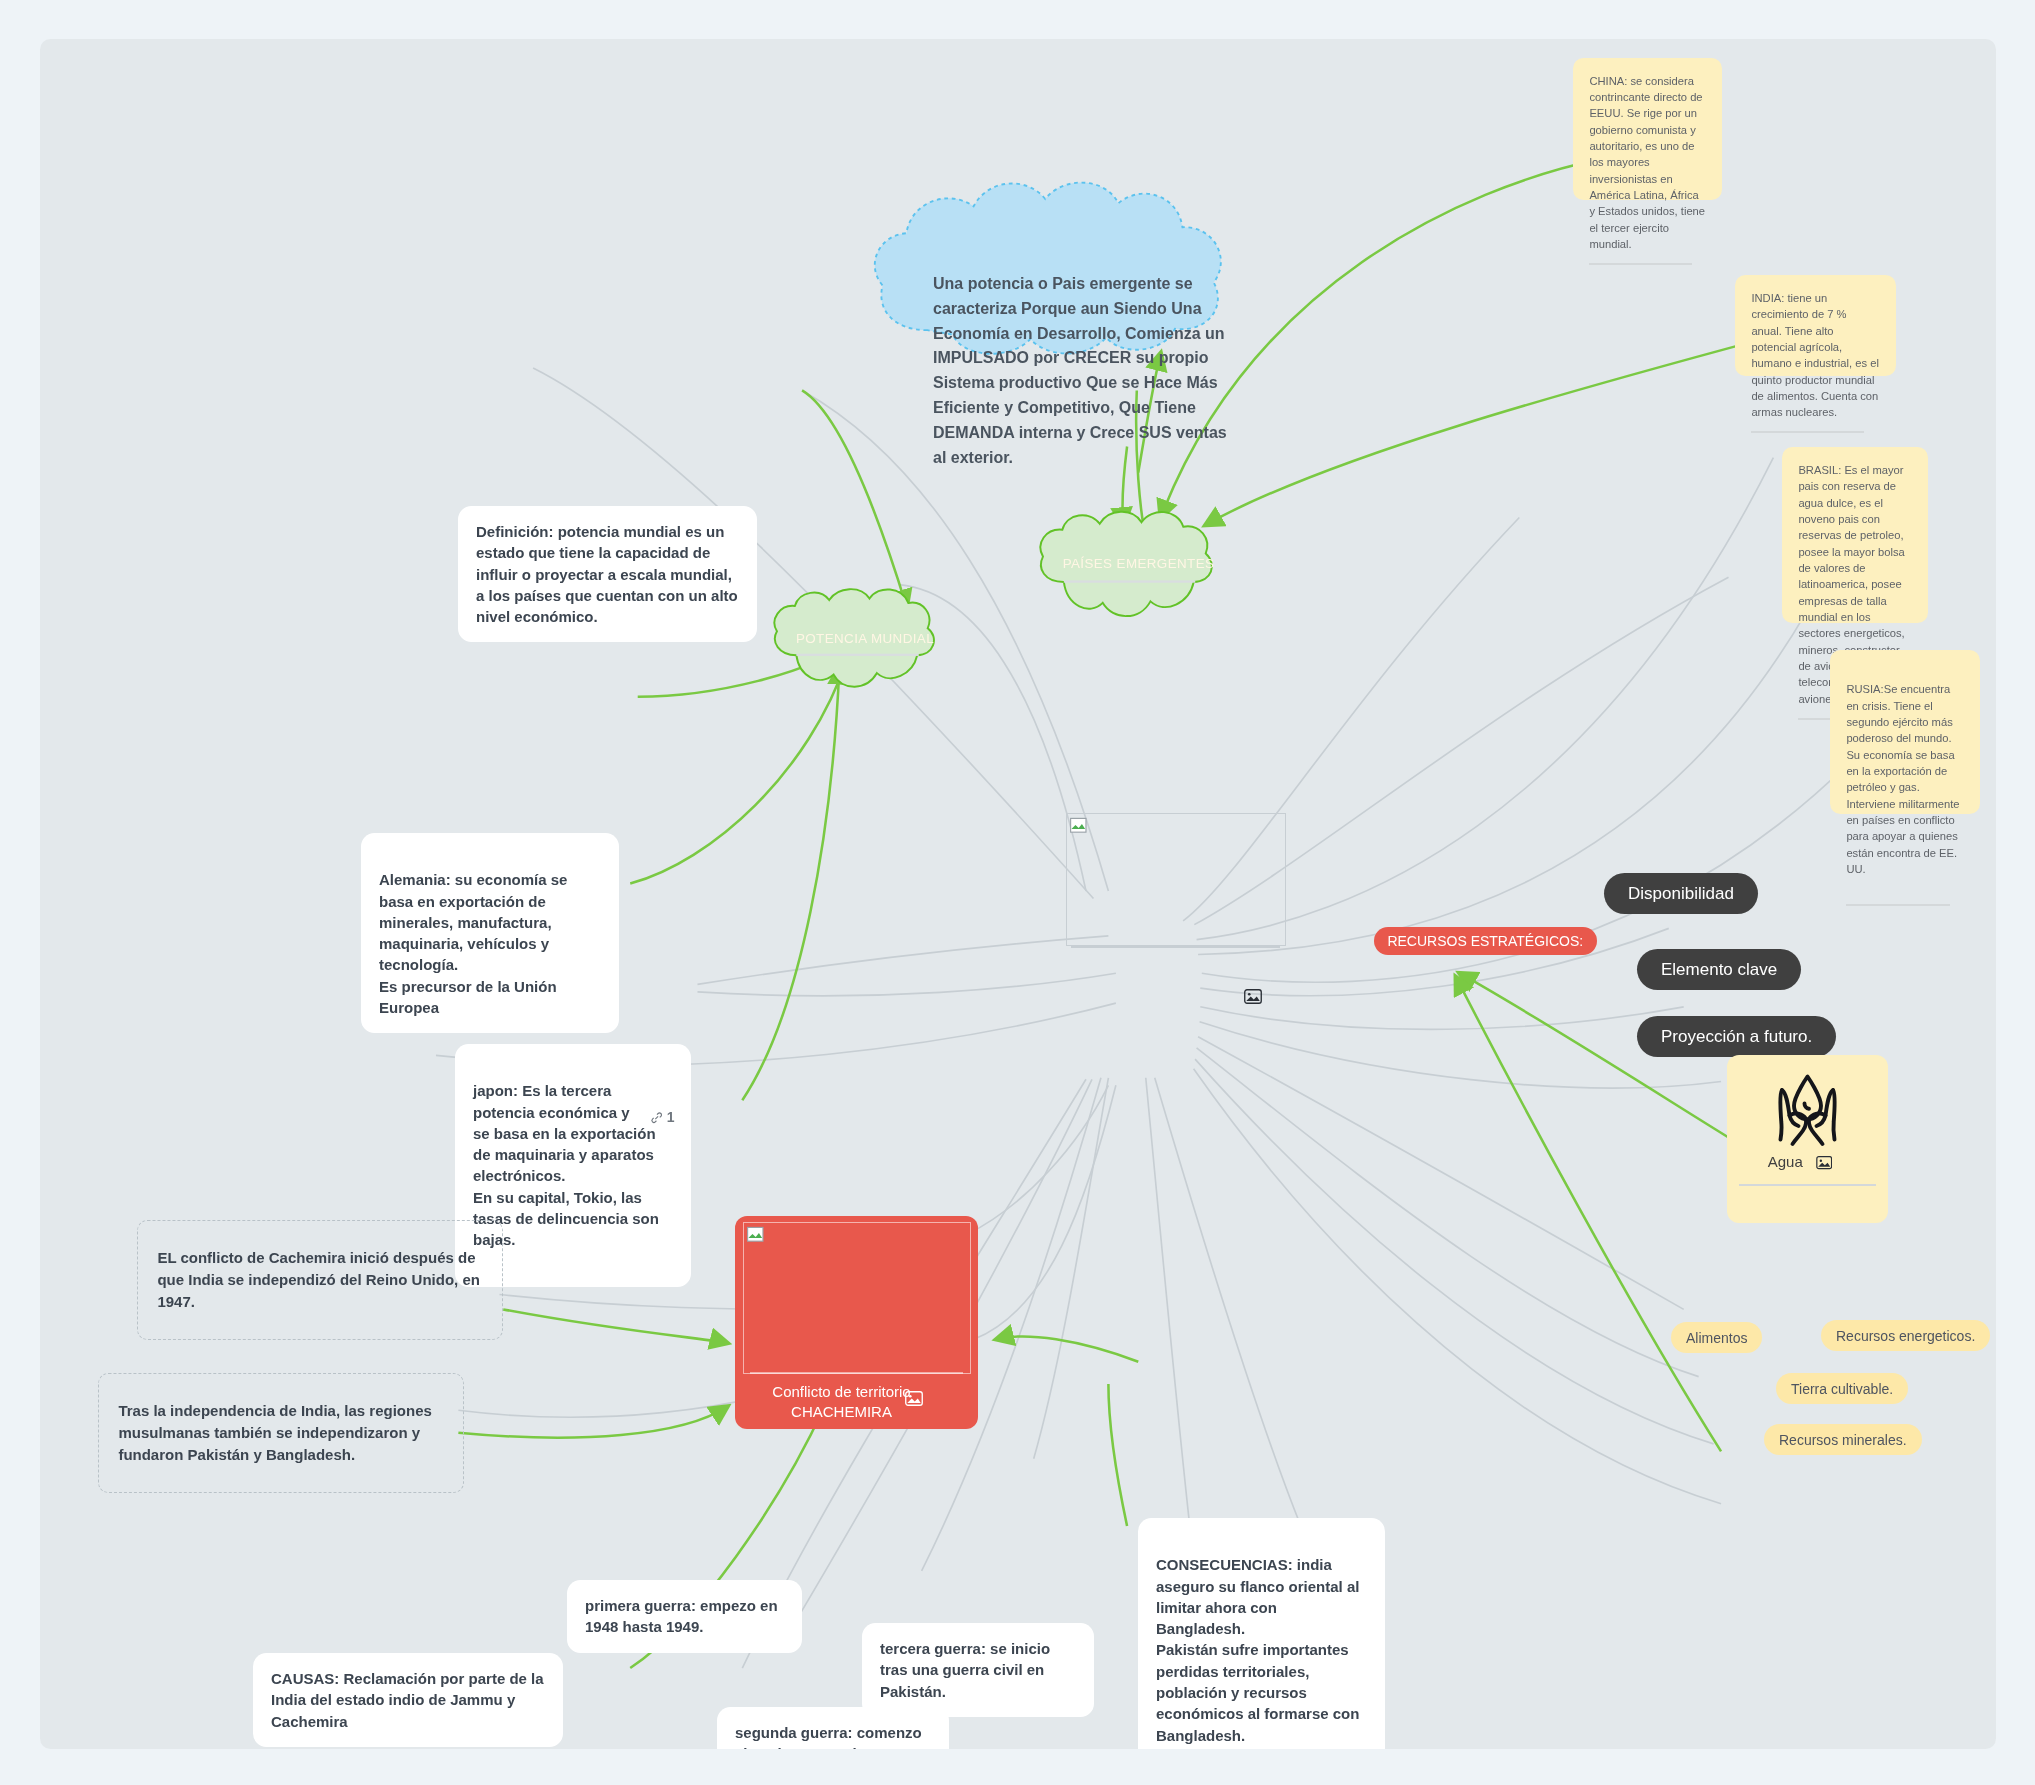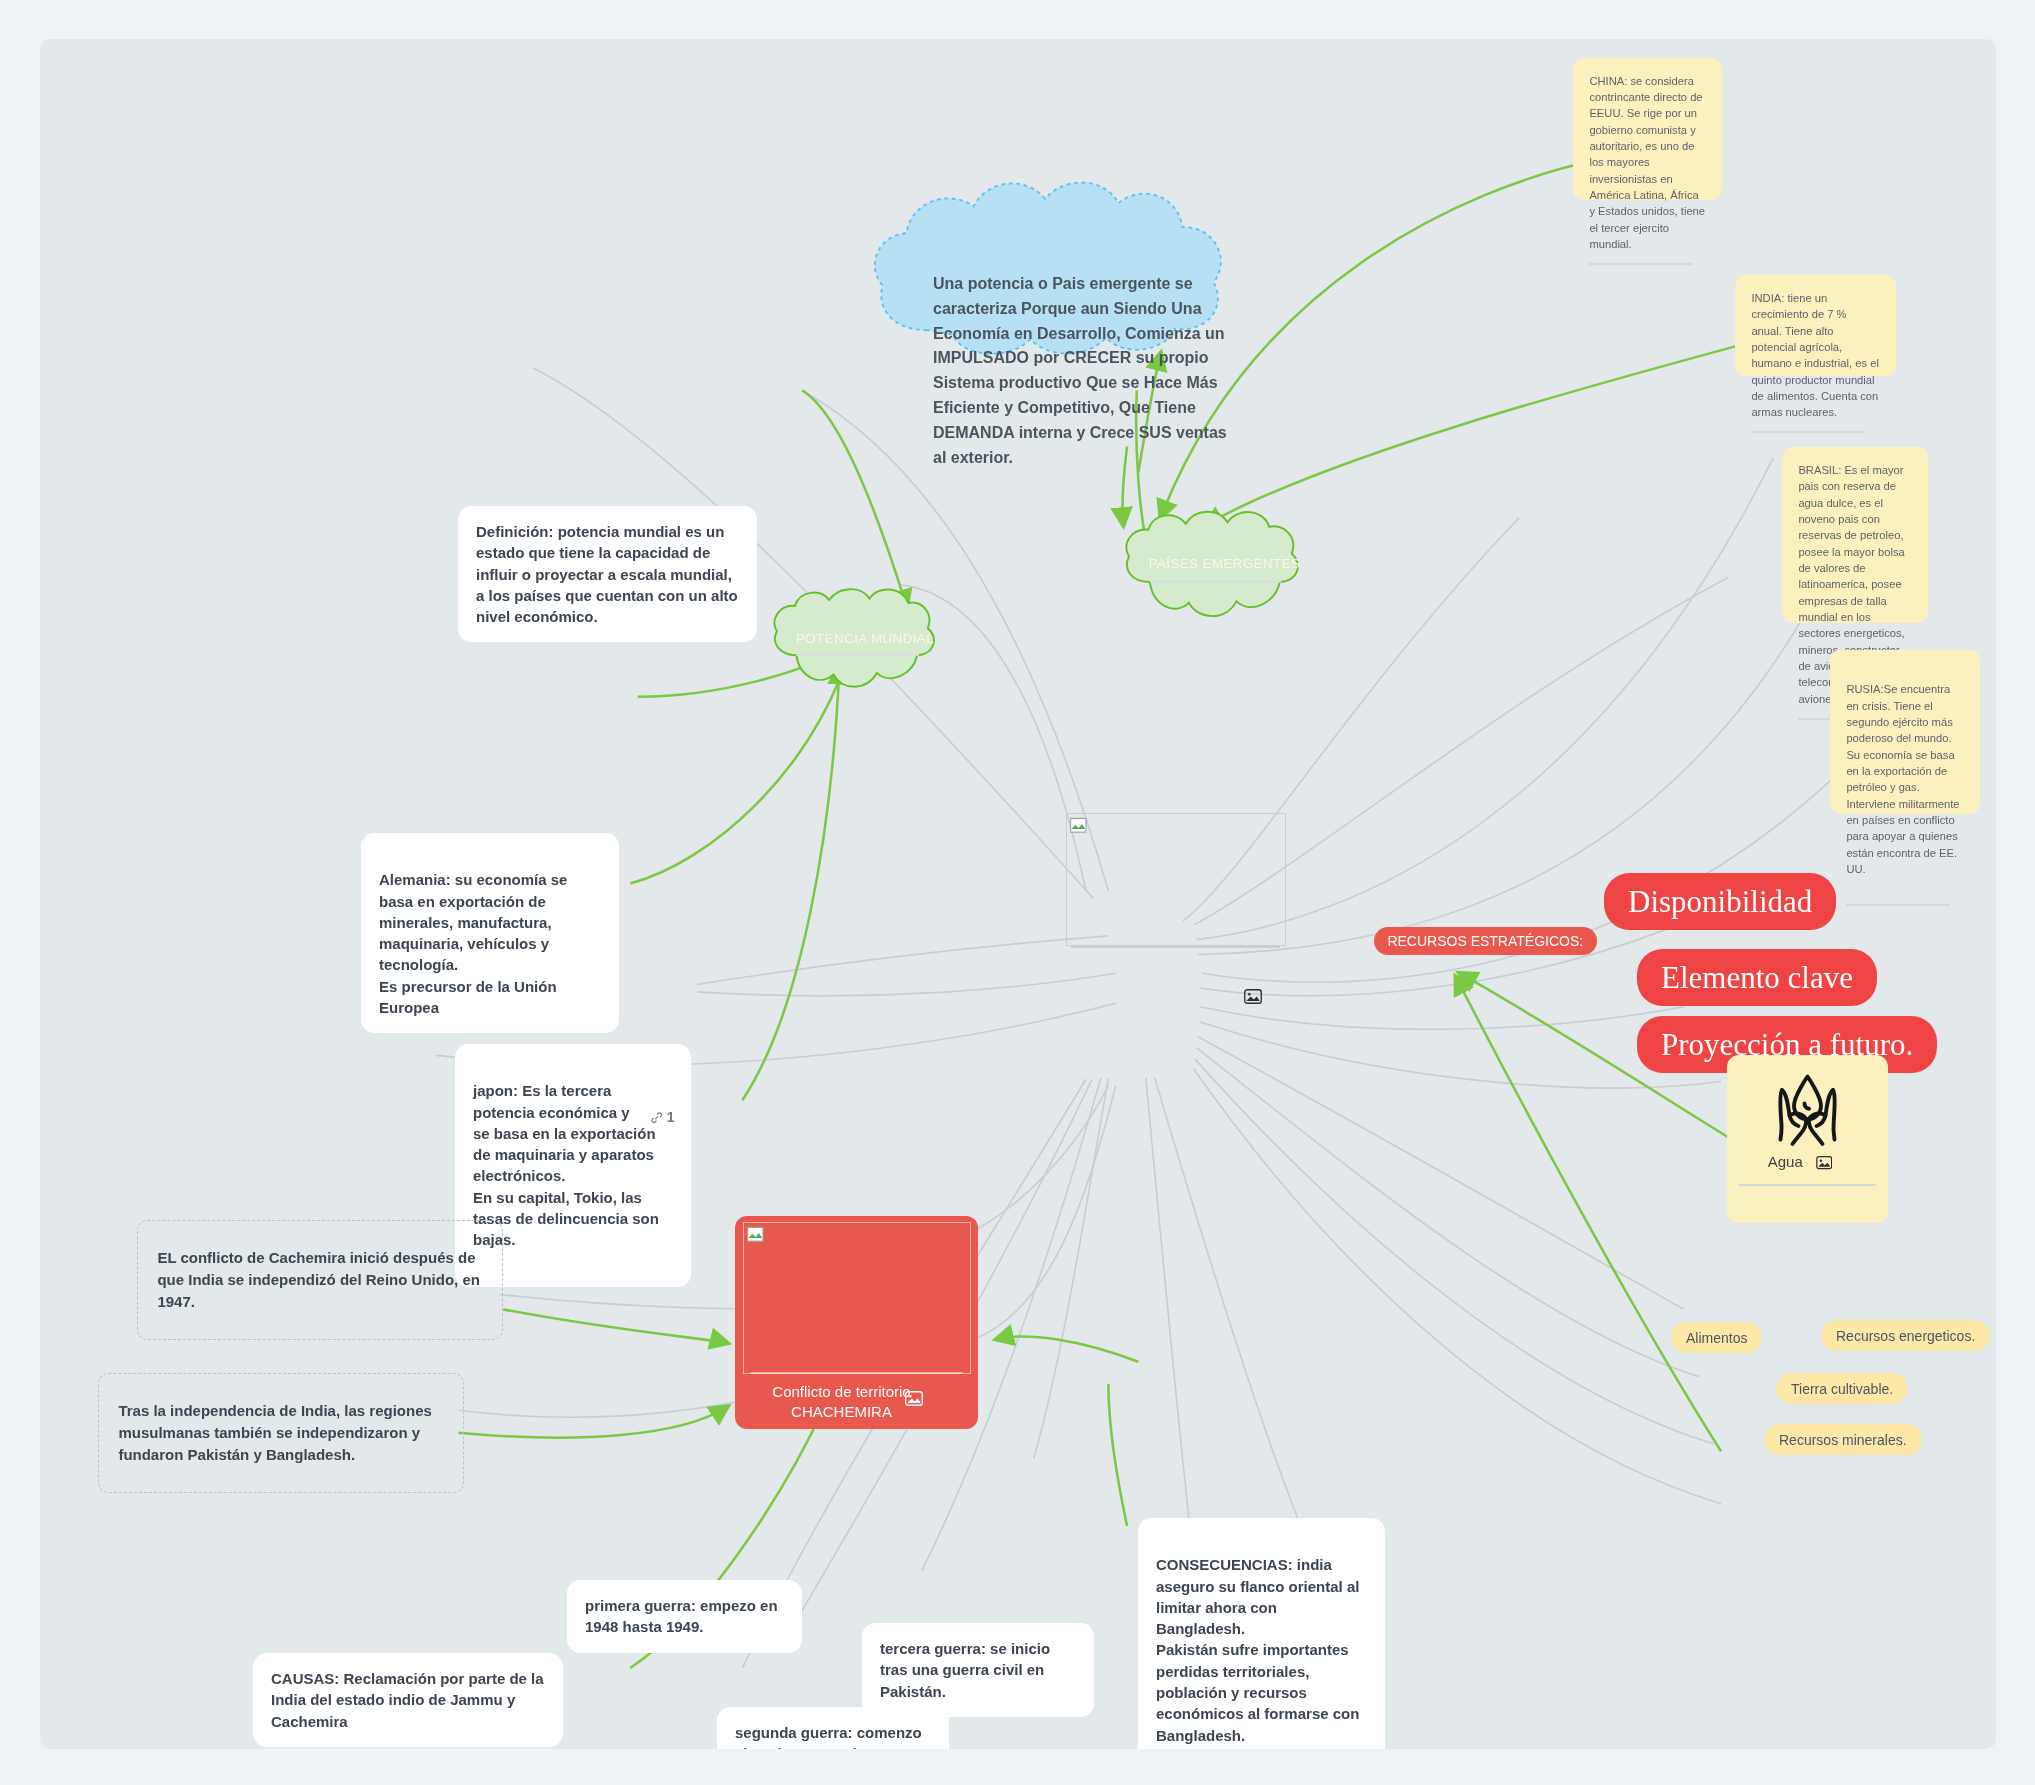--- a/index.html
+++ b/index.html
@@ -79,29 +79,28 @@
     border-radius: 18px;
     color: #4f5560;
     padding: 7.5px 15px;
     font-size: 14px;
     white-space: nowrap;
     box-sizing: border-box;
     display: inline-block;
   }
   
   .pill-blue {
-    background: #ef4444;
+    background: #404040;
     border-radius: 25.4px;
     color: #ffffff;
-    font-size: 31px;
+    font-size: 17px;
     padding: 10.5px 24px;
     white-space: nowrap;
     display: inline-block;
     box-sizing: border-box;
-    font-family: Liberation Serif, serif;
   }
   
   .pill-red {
     background: #e8584c;
     border-radius: 15px;
     color: #ffffff;
     font-size: 14px;
     padding: 6px 13.4px;
     white-space: nowrap;
     display: inline-block;
@@ -245,21 +244,21 @@
                  C364,4 414,18 420,62
                  C462,60 486,104 462,136
                  C480,170 452,204 410,198
                  C396,230 340,236 318,210
                  C292,238 240,238 216,212
                  C190,240 126,238 112,206 Z" fill="#b8e0f5" stroke="#5bc2ee" stroke-width="2.5" stroke-dasharray="5 5"></path>
       </svg>
       <div id="idea-cloud-text">Una potencia o Pais emergente  se caracteriza Porque aun Siendo  Una Economía en Desarrollo,  Comienza un IMPULSADO por CRECER  su propio Sistema productivo Que  se Hace Más Eficiente y  Competitivo, Que Tiene DEMANDA  interna y Crece SUS ventas al exterior.</div>
     </div>
 
-    <div class="cloud" style="left:1080px; top:471px; width:209px; height:120px;text-decoration:underline;">
+    <div class="cloud" style="left:994px; top:471px; width:209px; height:120px;text-decoration:underline;">
       <svg width="209" height="120" viewBox="0 0 280 160">
         <path d="M40,96
                  C14,96 4,78 12,62
                  C2,44 16,24 38,26
                  C44,4 74,0 88,18
                  C100,-2 132,-4 144,16
                  C158,-4 192,-2 200,22
                  C222,18 238,38 230,58
                  C246,72 238,96 214,96
                  C208,124 176,140 156,122

